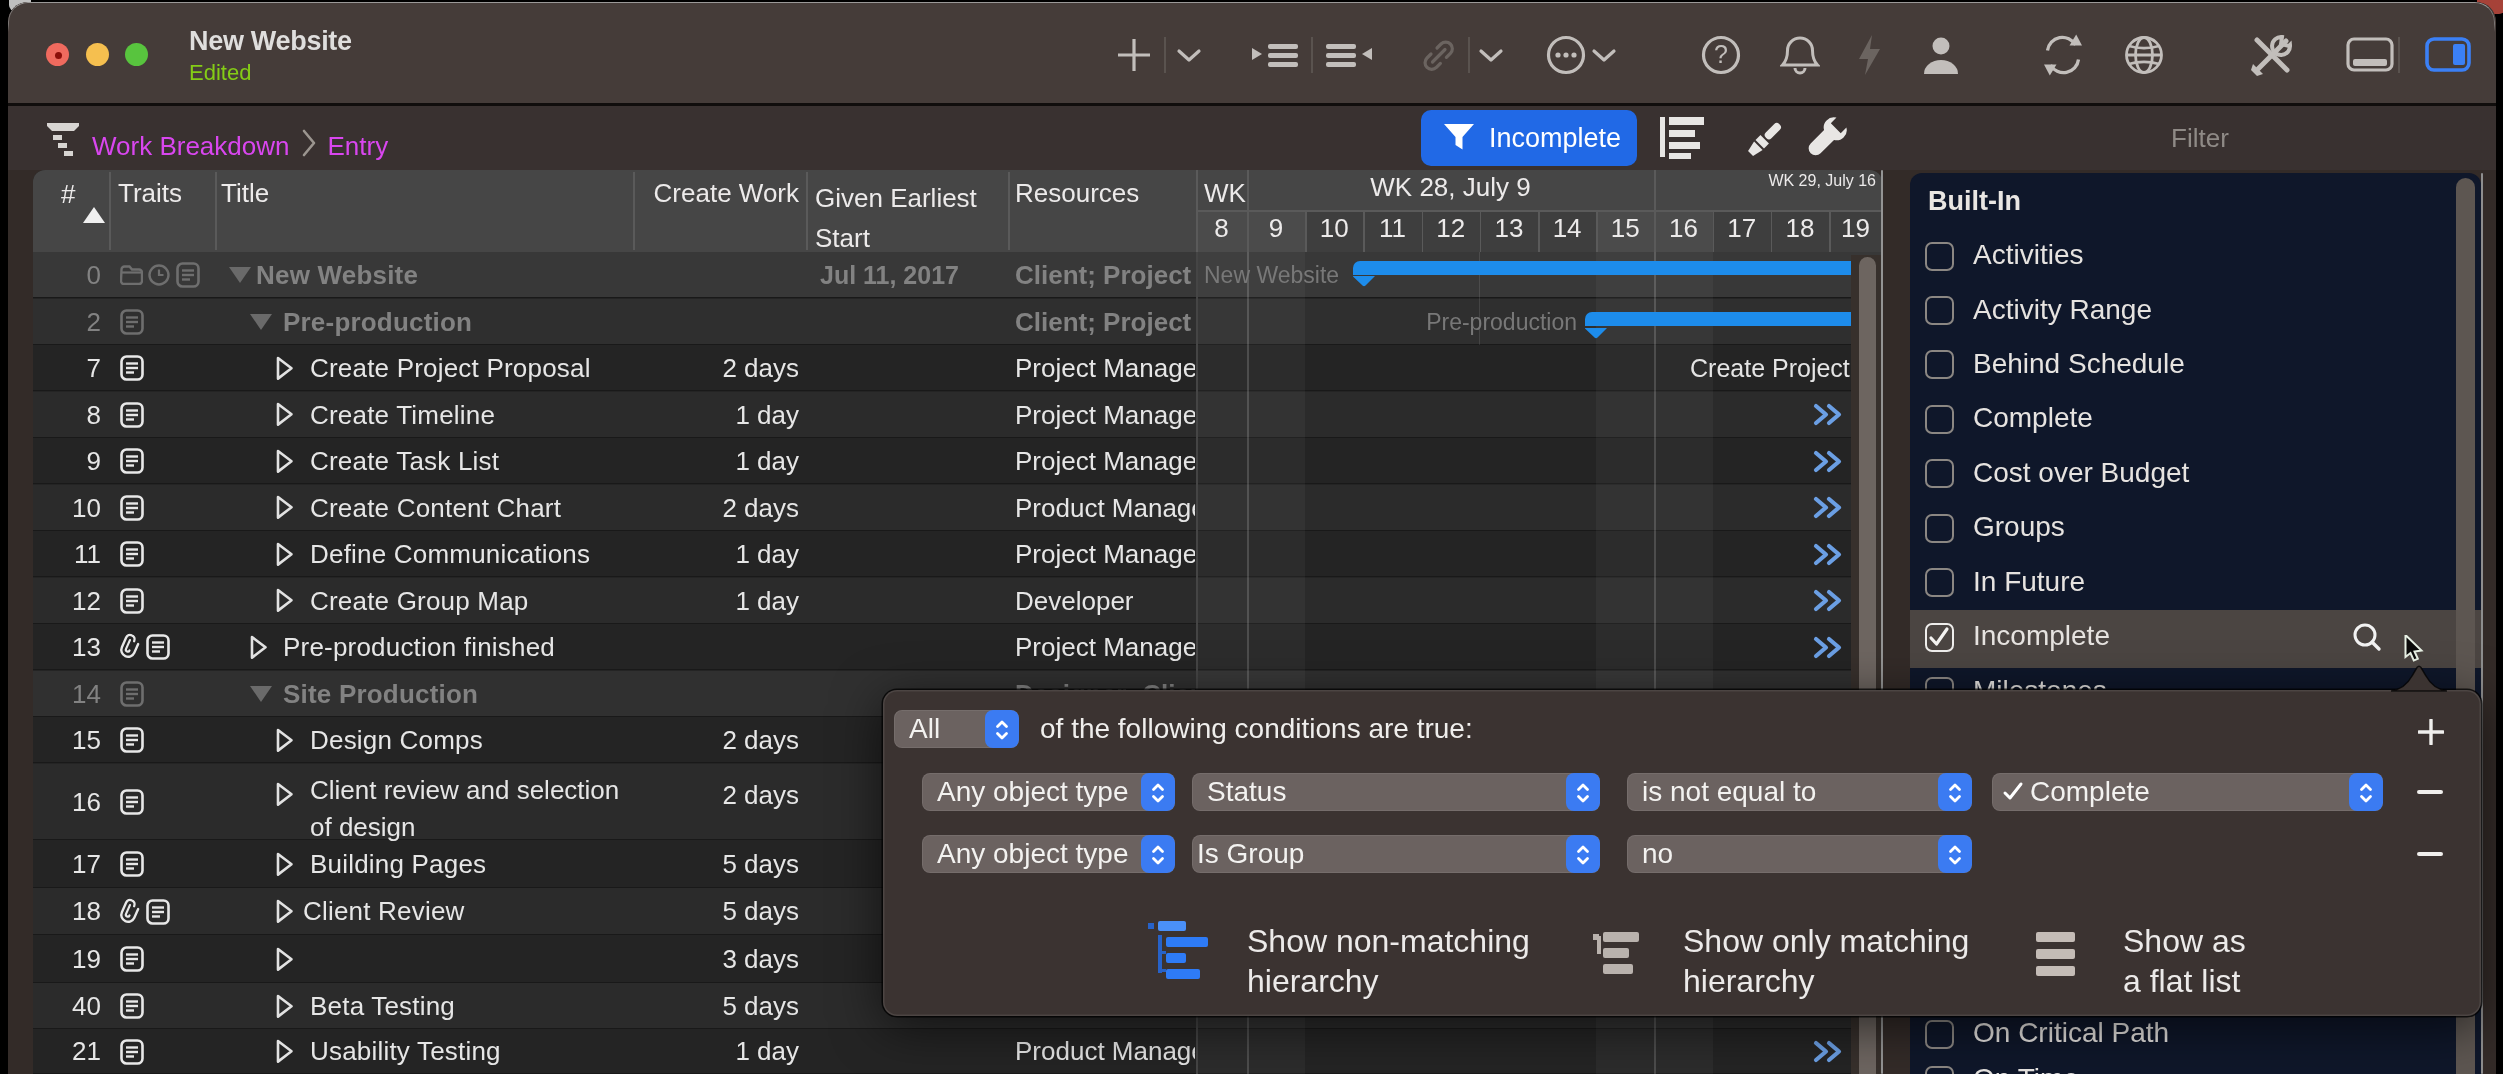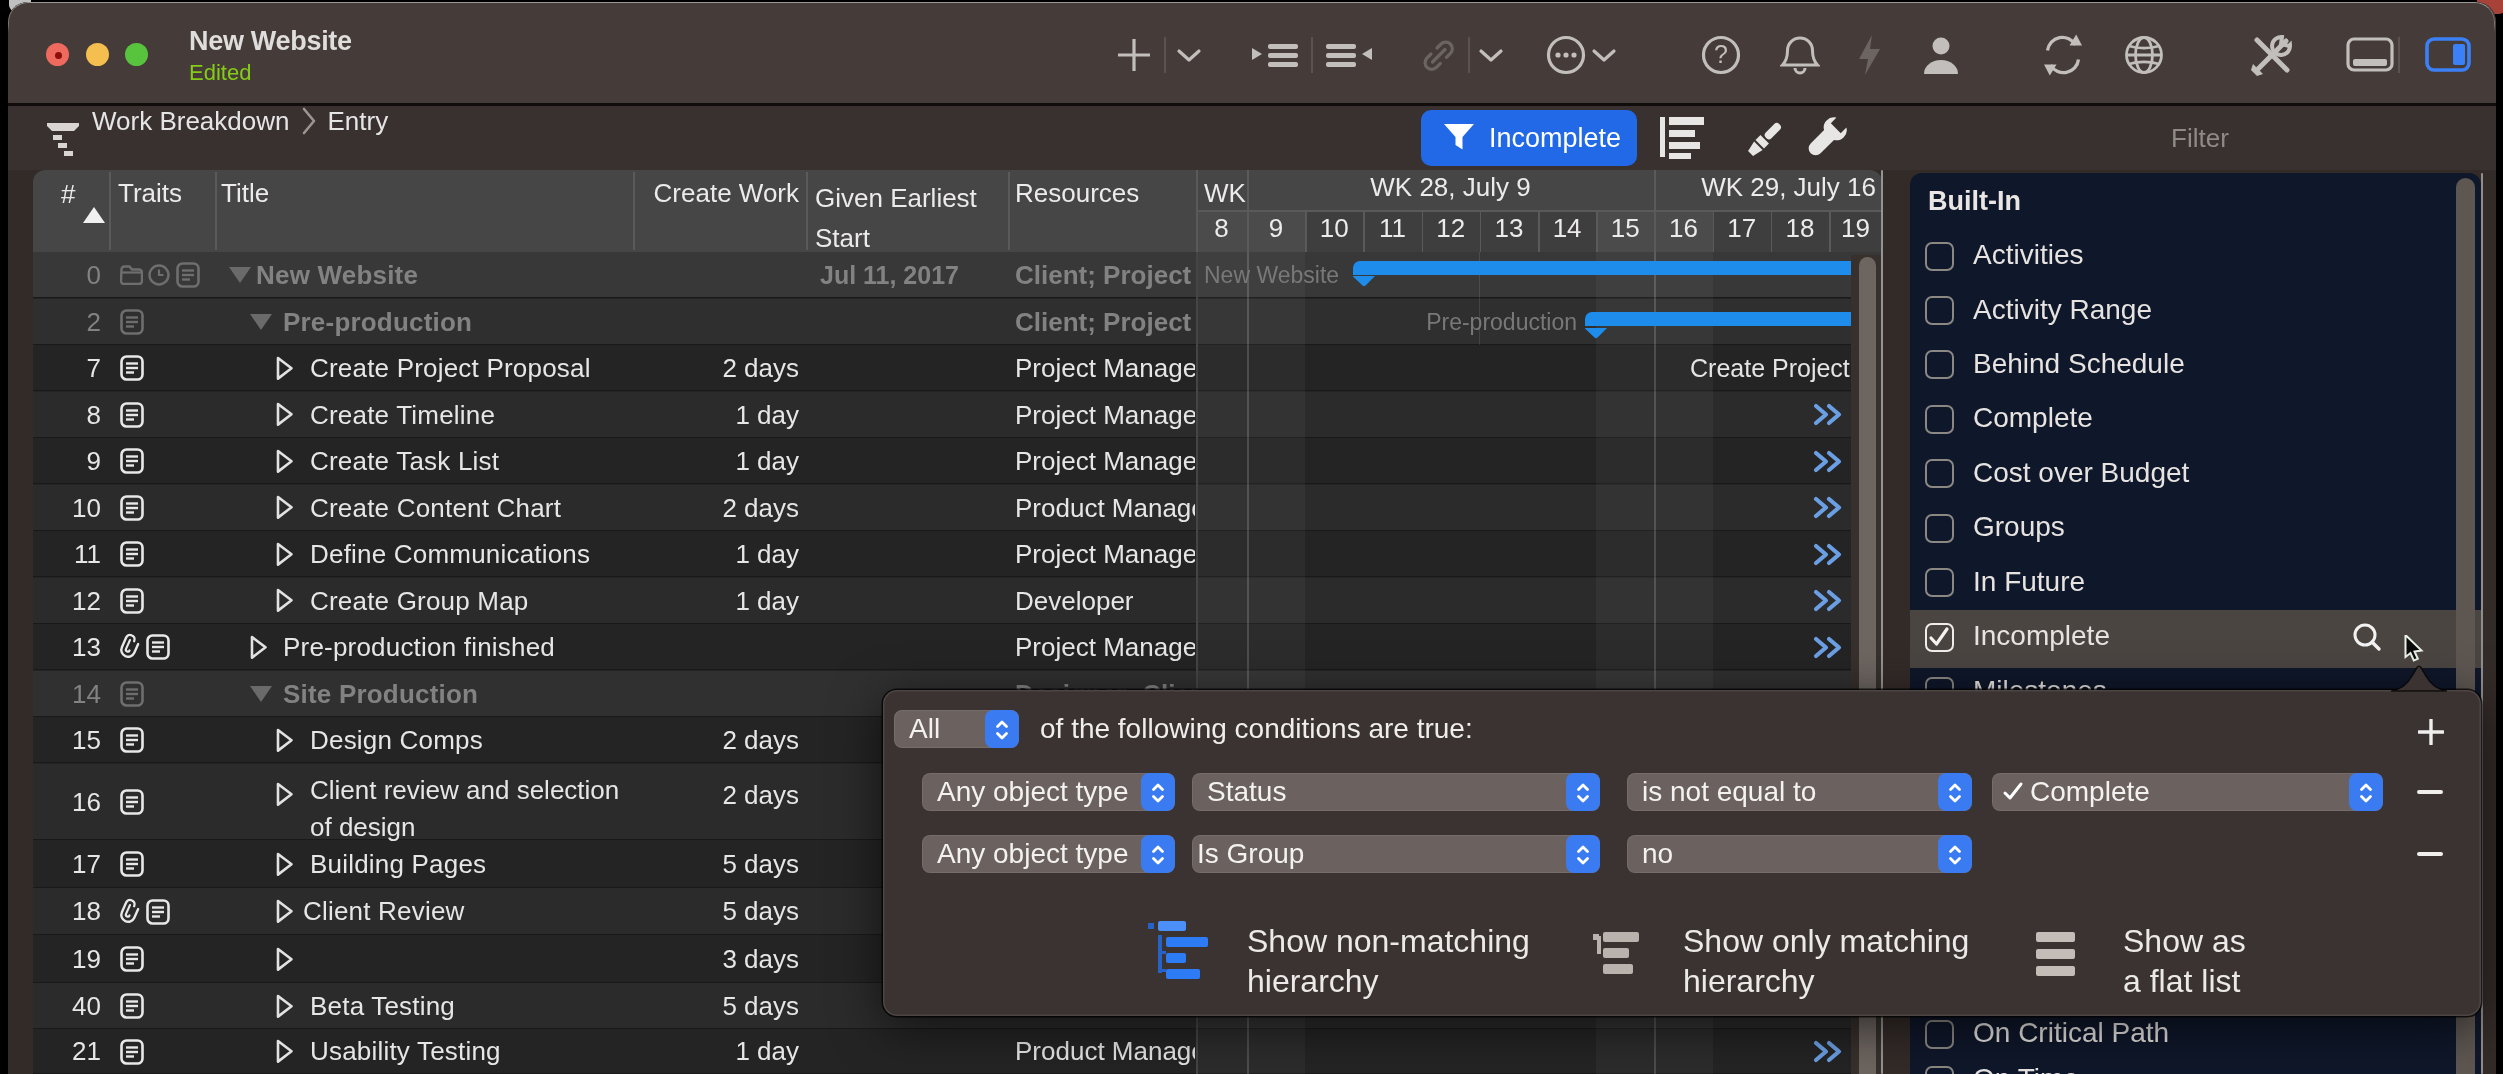--- a/index.html
+++ b/index.html
@@ -117,21 +117,21 @@
           <rect x="2" y="2" width="42" height="31" rx="7" fill="none" stroke="#3b80f6" stroke-width="3.6"></rect>
           <rect x="28" y="7" width="12" height="21" rx="2" fill="#3b80f6"></rect>
         </svg></div>
 <div class="abs" style="left:0;top:104px;width:2488px;height:64px;background:#393130"></div>
 <div class="abs" style="left:37px;top:117px"><svg style="" width="38" height="38" viewBox="0 0 38 38">
           <path d="M2 4 h32 v3 l-5 5 h-22 l-5-5 Z" fill="#d8d5d2"></path>
           <rect x="8" y="16" width="9" height="5" fill="#d8d5d2"></rect>
           <rect x="13" y="24" width="9" height="5" fill="#d8d5d2"></rect>
           <rect x="19" y="32" width="9" height="5" fill="#d8d5d2"></rect>
         </svg></div>
-<div class="abs" style="left:84px;top:104px;height:80px;display:flex;align-items:flex-start;font-size:26px;color:#e5e5e5">Work Breakdown<span style="display:inline-block;margin:0 11px"><svg width="16" height="30" viewBox="0 0 16 30">
+<div class="abs" style="left:84px;top:104px;height:80px;display:flex;align-items:center;font-size:26px;color:#d946ef">Work Breakdown<span style="display:inline-block;margin:0 11px"><svg width="16" height="30" viewBox="0 0 16 30">
             <polyline points="3,3 13,15 3,27" fill="none" stroke="#9b958f" stroke-width="2.6" stroke-linecap="round" stroke-linejoin="round"></polyline>
           </svg></span>Entry</div>
 <div class="abs" style="left:1413px;top:108px;width:216px;height:56px;background:#2169e6;border-radius:10px"></div>
 <div class="abs" style="left:1435px;top:121px"><svg style="" width="32" height="28" viewBox="0 0 32 28">
           <path d="M1 1 h30 l-11.5 13 v12.5 l-7-4.5 v-8 Z" fill="#fff"></path>
         </svg></div>
 <div class="abs" style="left:1481px;top:108px;height:56px;display:flex;align-items:center;font-size:27px;color:#fff">Incomplete</div>
 <div class="abs" style="left:1652px;top:115px"><svg style="" width="44" height="42" viewBox="0 0 44 42">
           <rect x="0" y="0" width="5" height="40" fill="#e8e6e4"></rect>
           <rect x="9" y="0" width="35" height="8" fill="#e8e6e4"></rect>
@@ -188,21 +188,21 @@
 <div class="abs" style="left:1621.4px;top:0;width:1.5px;height:41px;background:#5a5a5a"></div>
 <div class="abs" style="left:28px;top:9px;font-size:26px;color:#eceaea;white-space:nowrap">#</div>
 <div class="abs" style="left:50px;top:37px;width:0;height:0;border-left:11px solid transparent;border-right:11px solid transparent;border-bottom:16px solid #f0f0f0"></div>
 <div class="abs" style="left:85px;top:8px;font-size:26px;color:#eceaea;white-space:nowrap">Traits</div>
 <div class="abs" style="left:188px;top:8px;font-size:26px;color:#eceaea;white-space:nowrap">Title</div>
 <div class="abs" style="left:597px;top:8px;width:169px;text-align:right;font-size:26px;color:#eceaea;white-space:nowrap">Create Work</div>
 <div class="abs" style="left:782px;top:8px;font-size:26px;color:#eceaea;white-space:nowrap;line-height:40px">Given Earliest<br>Start</div>
 <div class="abs" style="left:982px;top:8px;font-size:26px;color:#eceaea;white-space:nowrap">Resources</div>
 <div class="abs" style="left:1171px;top:8px;font-size:26px;color:#eceaea;white-space:nowrap">WK</div>
 <div class="abs" style="left:1214px;top:2px;width:407px;text-align:center;font-size:26px;color:#eceaea;white-space:nowrap">WK 28, July 9</div>
-<div class="abs" style="left:1621px;top:2px;width:222px;text-align:right;font-size:26px;color:#eceaea;white-space:nowrap">WK 29, July 16</div>
+<div class="abs" style="left:1621px;top:2px;width:222px;text-align:right;font-size:16px;color:#eceaea;white-space:nowrap">WK 29, July 16</div>
 <div class="abs" style="left:1163px;top:43px;width:51px;text-align:center;font-size:26px;color:#eceaea;white-space:nowrap">8</div>
 <div class="abs" style="left:1214px;top:43px;width:58.200000000000045px;text-align:center;font-size:26px;color:#eceaea;white-space:nowrap">9</div>
 <div class="abs" style="left:1272.2px;top:43px;width:58.200000000000045px;text-align:center;font-size:26px;color:#eceaea;white-space:nowrap">10</div>
 <div class="abs" style="left:1330.4px;top:43px;width:58.19999999999982px;text-align:center;font-size:26px;color:#eceaea;white-space:nowrap">11</div>
 <div class="abs" style="left:1388.6px;top:43px;width:58.200000000000045px;text-align:center;font-size:26px;color:#eceaea;white-space:nowrap">12</div>
 <div class="abs" style="left:1446.8px;top:43px;width:58.200000000000045px;text-align:center;font-size:26px;color:#eceaea;white-space:nowrap">13</div>
 <div class="abs" style="left:1505.0px;top:43px;width:58.200000000000045px;text-align:center;font-size:26px;color:#eceaea;white-space:nowrap">14</div>
 <div class="abs" style="left:1563.2px;top:43px;width:58.200000000000045px;text-align:center;font-size:26px;color:#eceaea;white-space:nowrap">15</div>
 <div class="abs" style="left:1621.4px;top:43px;width:58.19999999999982px;text-align:center;font-size:26px;color:#eceaea;white-space:nowrap">16</div>
 <div class="abs" style="left:1679.6px;top:43px;width:58.200000000000045px;text-align:center;font-size:26px;color:#eceaea;white-space:nowrap">17</div>

